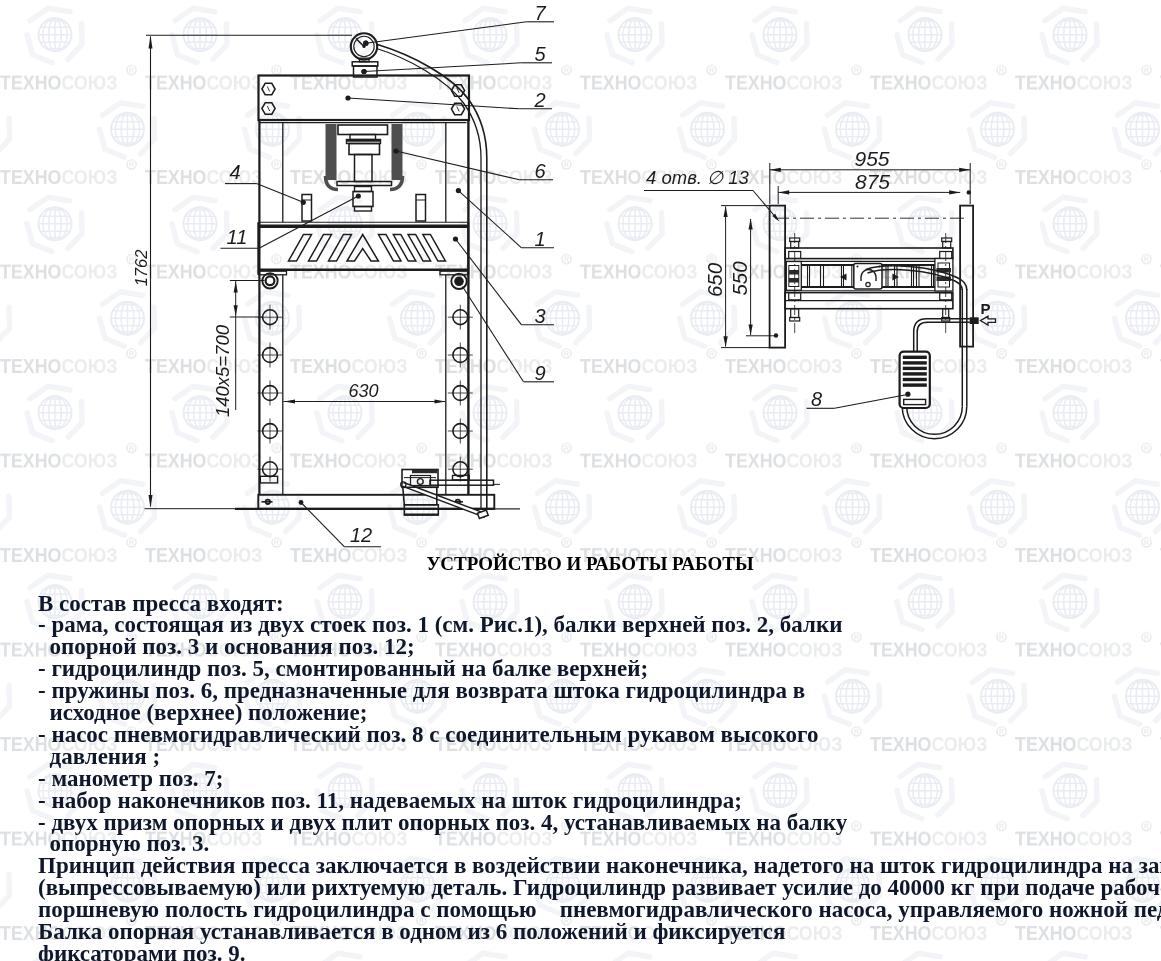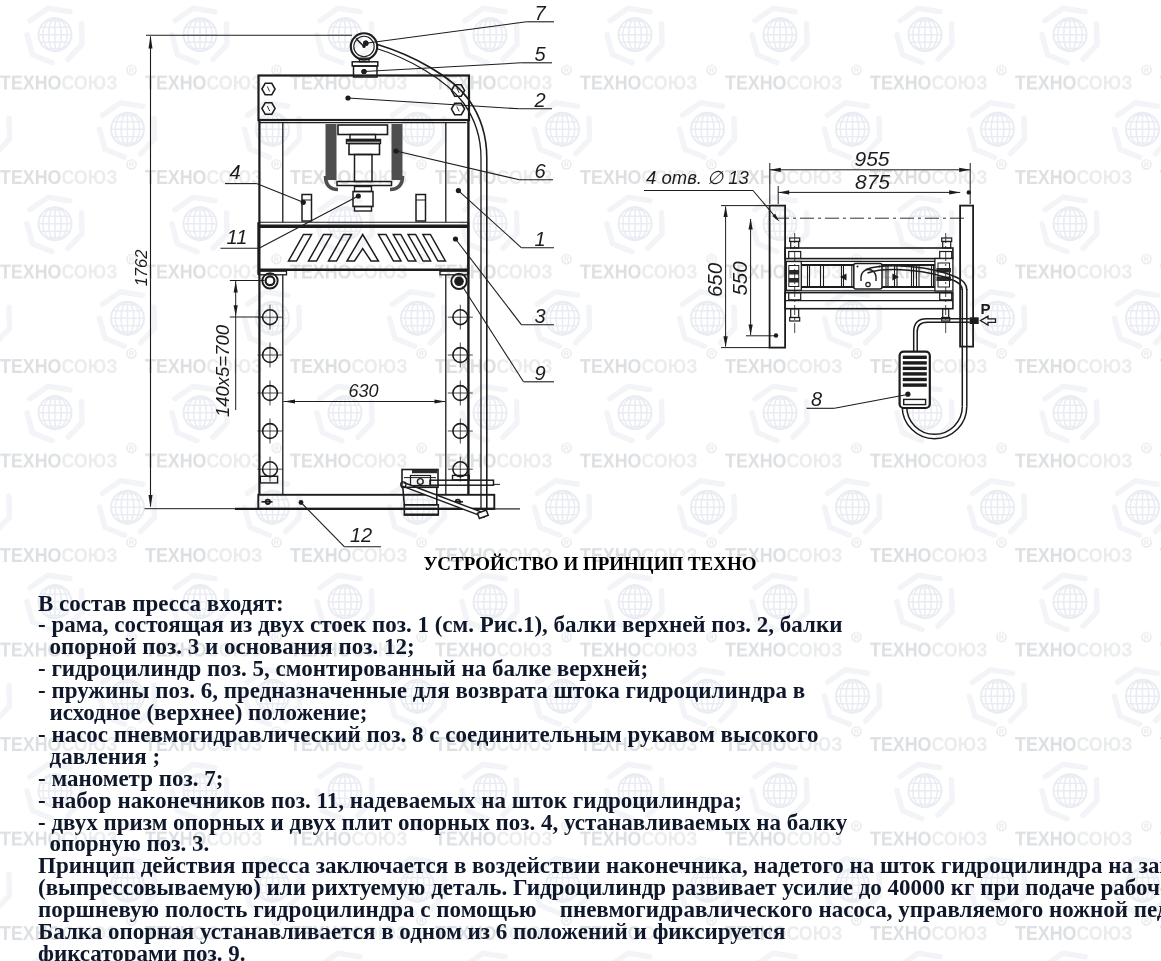--- a/index.html
+++ b/index.html
@@ -398,15 +398,15 @@
 <rect x="902.8" y="383.4" width="24" height="3.4" fill="#1c1c1c"></rect>
 <circle cx="907.9" cy="394.2" r="2.6" fill="#1c1c1c"></circle>
 <rect x="903.7" y="399.4" width="21.9" height="5.2" fill="none" stroke="#1c1c1c" stroke-width="1.4"></rect>
 
 <text x="816.5" y="405.5" text-anchor="middle" style="font-family:'Liberation Sans',sans-serif;font-size:20px;font-style:italic;fill:#1c1c1c">8</text>
 <line x1="806.5" y1="408.3" x2="834.5" y2="408.3" stroke="#1c1c1c" stroke-width="1.1"></line>
 <line x1="834.5" y1="408.3" x2="906" y2="394.8" stroke="#1c1c1c" stroke-width="1.1"></line>
 </g>
 </svg>
 
-<div class="title">УСТРОЙСТВО И ПРИНЦИП ТЕХНО</div>
+<div class="title">УСТРОЙСТВО И РАБОТЫ РАБОТЫ</div>
 
 <div class="body">В состав пресса входят:<br>- рама, состоящая из двух стоек поз. 1 (см. Рис.1), балки верхней поз. 2, балки<br>&nbsp;&nbsp;опорной поз. 3 и основания поз. 12;<br>- гидроцилиндр поз. 5, смонтированный на балке верхней;<br>- пружины поз. 6, предназначенные для возврата штока гидроцилиндра в<br>&nbsp;&nbsp;исходное (верхнее) положение;<br>- насос пневмогидравлический поз. 8 с соединительным рукавом высокого<br>&nbsp;&nbsp;давления ;<br>- манометр поз. 7;<br>- набор наконечников поз. 11, надеваемых на шток гидроцилиндра;<br>- двух призм опорных и двух плит опорных поз. 4, устанавливаемых на балку<br>&nbsp;&nbsp;опорную поз. 3.<br>Принцип действия пресса заключается в воздействии наконечника, надетого на шток гидроцилиндра на запрессовываемую<br>(выпрессовываемую) или рихтуемую деталь. Гидроцилиндр развивает усилие до 40000 кг при подаче рабочей жидкости в<br>поршневую полость гидроцилиндра с помощью&nbsp;&nbsp;&nbsp; пневмогидравлического насоса, управляемого ножной педалью.<br>Балка опорная устанавливается в одном из 6 положений и фиксируется<br>фиксаторами поз. 9.</div>
 </div>
 </body></html>

